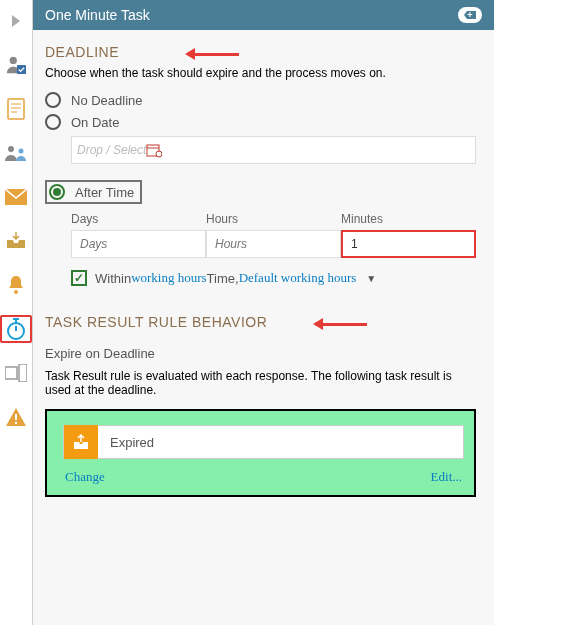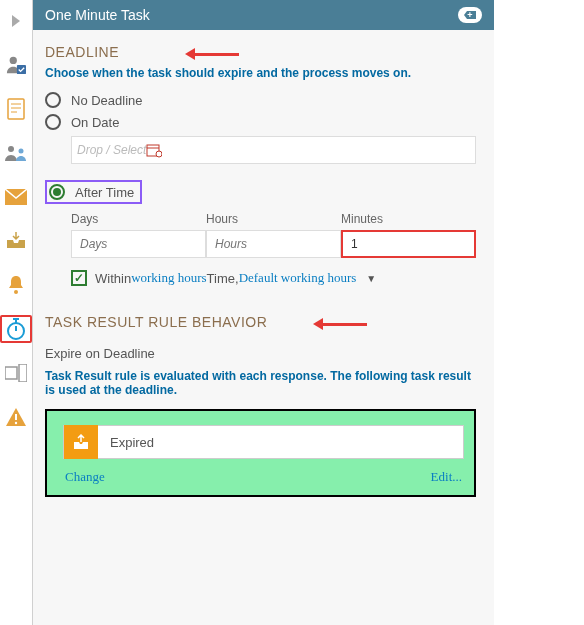--- a/index.html
+++ b/index.html
@@ -9,29 +9,29 @@
   .side-item { width: 32px; height: 28px; margin: 3px 0 13px 0; display: flex; align-items: center; justify-content: center; color: #999; position: relative; }
   .side-item.active { border: 2px solid #e53935; border-radius: 2px; padding: 3px; }
   .side-item.active svg { stroke: #1a9cd6; color:#1a9cd6; }
   .chev { width: 0; height: 0; border-top: 6px solid transparent; border-bottom: 6px solid transparent; border-left: 8px solid #aaa; }
   .main { flex: 1; display: flex; flex-direction: column; background: #f7f7f7; }
   .header { background: #4a7e96; color: #fff; height: 30px; display: flex; align-items: center; padding: 0 12px; justify-content: space-between; }
   .header-title { font-size: 14px; font-weight: 400; }
   .header-add { background: #fff; color: #4a7e96; border-radius: 10px; font-weight: bold; font-size: 13px; padding: 0 6px; height: 16px; line-height: 16px; display: flex; align-items: center; justify-content: center; }
   .content { padding: 14px 18px 14px 12px; overflow-y: auto; flex: 1; }
   .section-heading { color: #8B6E4E; font-size: 14px; letter-spacing: 0.5px; margin-bottom: 6px; position: relative; display: inline-block; }
-  .sub { color: #0369a1; font-size: 12px; margin-bottom: 12px; font-weight: bold; }
+  .sub { color: #000000; font-size: 12px; margin-bottom: 12px; }
   .radio-row { display: flex; align-items: center; margin: 6px 0; }
   .radio-outer { width: 16px; height: 16px; border: 2px solid #555; border-radius: 50%; margin-right: 10px; display: flex; align-items: center; justify-content: center; flex-shrink:0; }
   .radio-outer.sel { border-color: #2e7d32; }
   .radio-inner { width: 8px; height: 8px; background: #2e7d32; border-radius: 50%; }
   .radio-label { color: #555; font-size: 13px; }
   .dropsel { margin: 6px 0 12px 26px; border: 1px solid #ddd; background: #fff; height: 28px; display: flex; align-items: center; padding: 0 5px; color: #bbb; font-style: italic; font-size: 12px; }
   .cal-icon { width: 16px; height: 16px; }
-  .aftertime-box { display:inline-flex; align-items:center; border: 2px solid #8b5cf6; padding: 2px 6px 2px 2px; margin: 4px 0; }
+  .aftertime-box { display:inline-flex; align-items:center; border: 2px solid #737373; padding: 2px 6px 2px 2px; margin: 4px 0; }
   .row-triple { display: flex; margin-left: 26px; margin-top: 4px; }
   .col { margin-right: 0; }
   .col-label { font-size: 12px; color: #666; margin-bottom: 4px; }
   .col input { width: 135px; height: 28px; border: 1px solid #ddd; padding: 0 8px; font-size: 12px; font-style: italic; color: #aaa; }
   .col.minutes input { border: 2px solid #e53935; font-style: normal; color: #333; }
   .checkrow { margin: 12px 0 18px 26px; display: flex; align-items: center; font-size: 13px; color: #555; }
   .chk { width: 16px; height: 16px; border: 2px solid #2e7d32; margin-right: 8px; display: flex; align-items: center; justify-content: center; color: #2e7d32; font-size: 12px; font-weight: bold; }
   .link { color: #0a7ec2; text-decoration: none; cursor: pointer; font-family: Liberation Serif, serif; }
   .link.u { text-decoration: underline; }
   .caret-down { margin-left: 10px; color: #555; font-size: 10px; }

